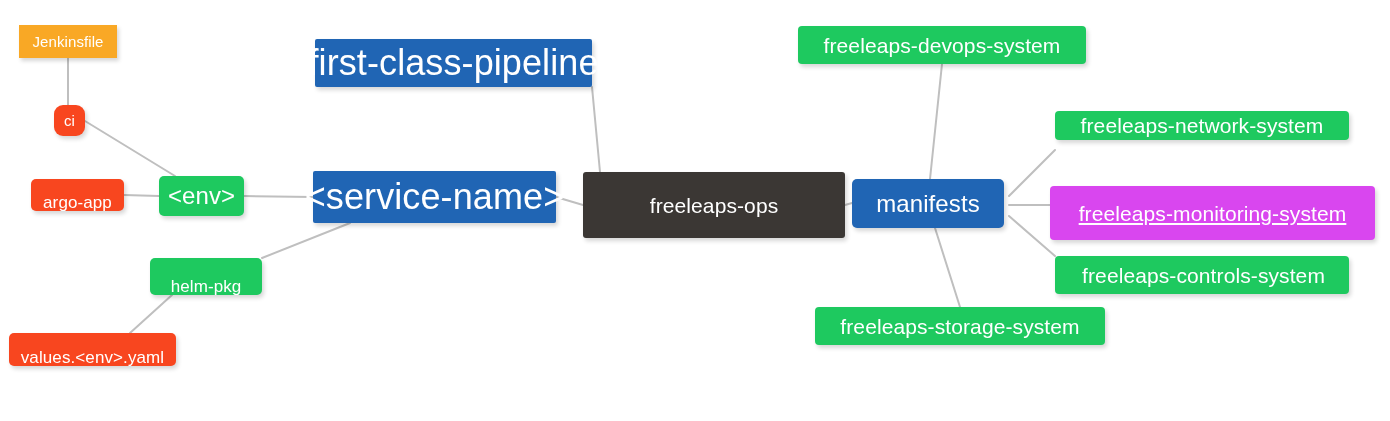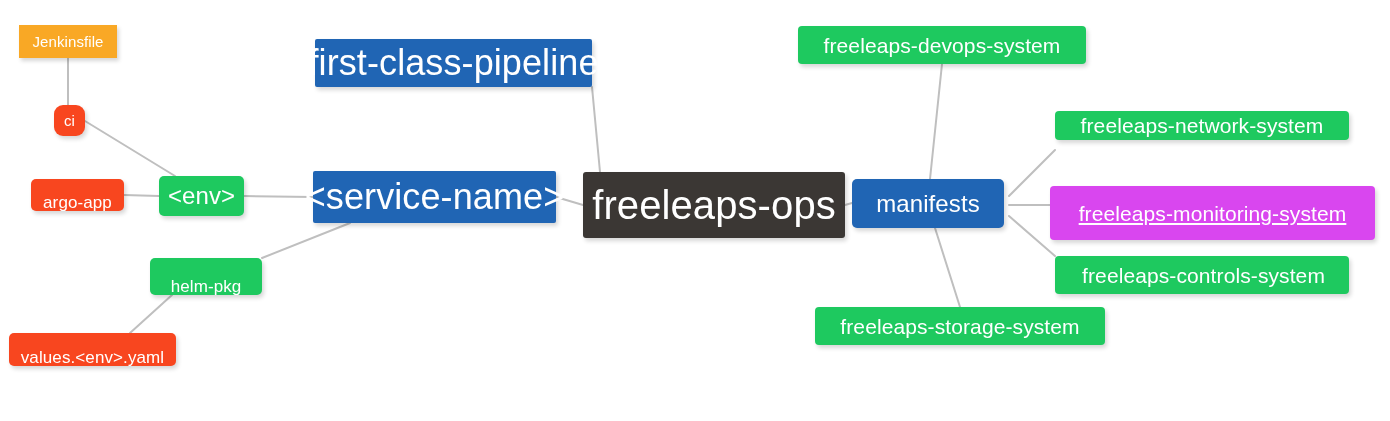--- a/index.html
+++ b/index.html
@@ -35,21 +35,21 @@
     justify-content: center;
     color: #ffffff;
     white-space: nowrap;
     line-height: 1;
     letter-spacing: 0.1px;
     box-shadow: 2px 3px 4px rgba(0,0,0,0.16);
     z-index: 2;
   }
   
   .tier-root {
-    font-size: 40px;
+    font-size: 21px;
     border-radius: 3px;
     padding: 0 28px;
   }
   .tier-main {
     font-size: 36px;
     border-radius: 2px;
     padding: 0 18px;
   }
   .tier-mid {
     font-size: 24px;

